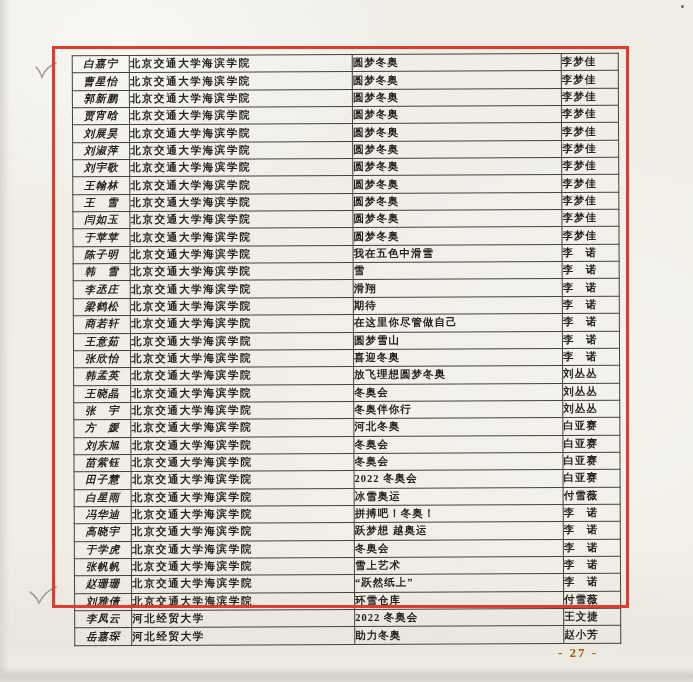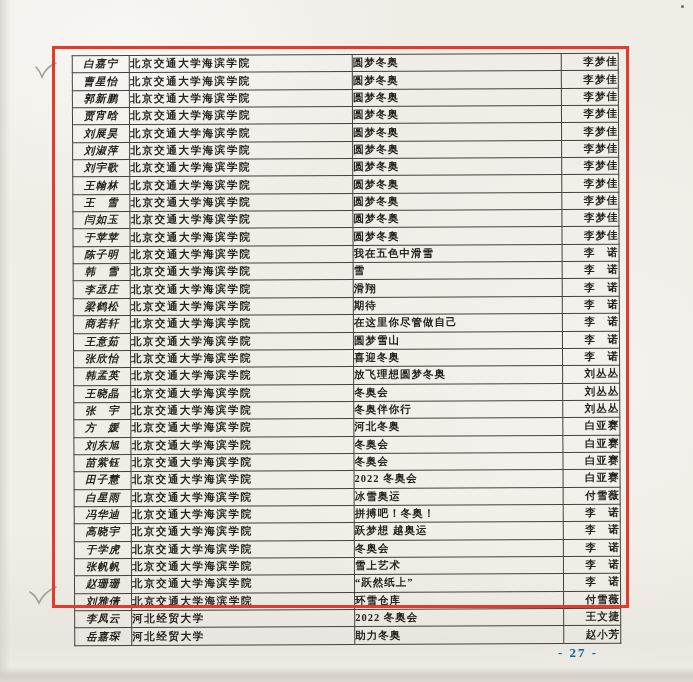--- a/index.html
+++ b/index.html
@@ -42,24 +42,24 @@
   }
   table.results td{
     border:1px solid #44423d;
     height:16.35px;line-height:16px;
     font-size:10.5px;font-weight:700;color:#26231f;
     overflow:hidden;white-space:nowrap;padding:0;
   }
   td.name{width:56px;text-align:center;letter-spacing:1px;font-style:italic;}
   td.school{width:222px;text-align:left;padding-left:9px;letter-spacing:1.6px;}
   td.work{width:208px;text-align:left;padding-left:7px;letter-spacing:1px;}
-  td.advisor{width:56px;text-align:right;letter-spacing:1px;}
+  td.advisor{width:56px;text-align:left;letter-spacing:1px;}
   .page-number{
     position:absolute;left:558px;top:645px;
-    font-size:13px;font-weight:700;color:#0369a1;letter-spacing:2px;
+    font-size:13px;font-weight:700;color:#a16207;letter-spacing:2px;
     z-index:3;
   }
   .mark{position:absolute;z-index:4;pointer-events:none;}
   .mark1{left:34px;top:60px;}
   .mark2{left:28px;top:583px;}
 </style>
 </head>
 <body>
 
 <div class="paper"></div>

